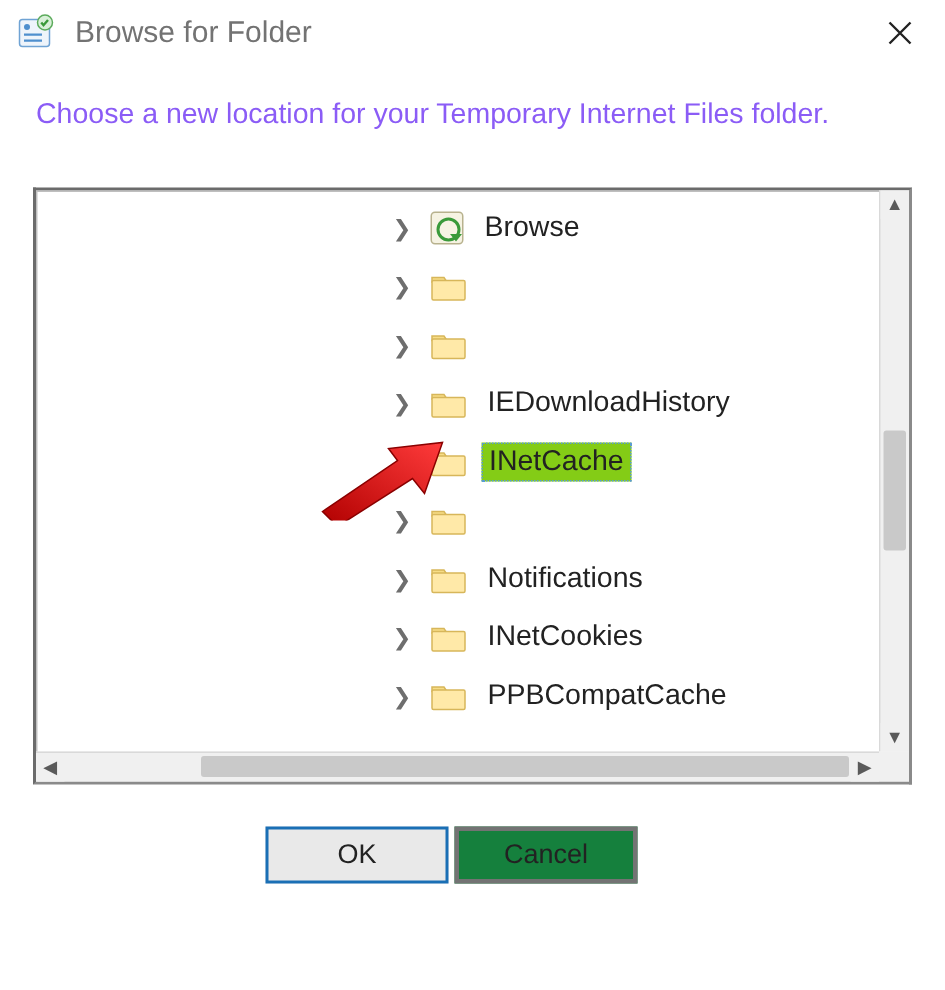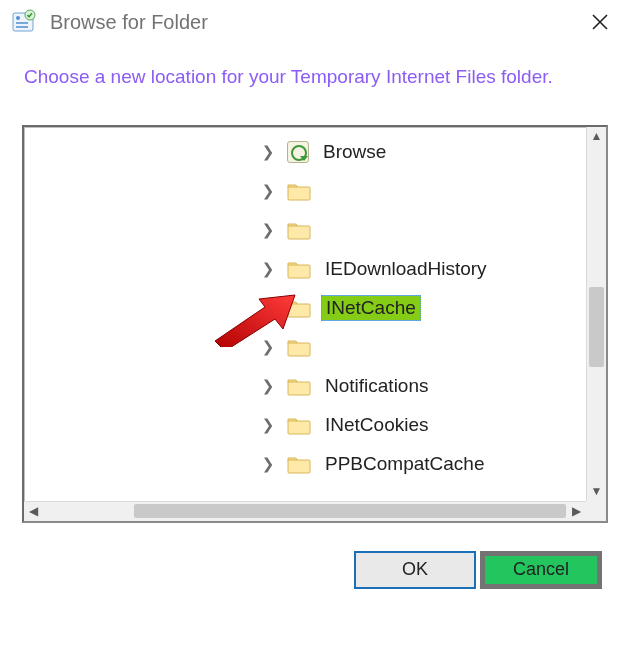--- a/index.html
+++ b/index.html
@@ -170,29 +170,29 @@
     background:#f0f0f0;
   }
   .arrow-annotation {
     position:absolute;
     left: 185px;
     top: 166px;
     pointer-events:none;
   }
   .buttons-row {
     display:flex;
-    justify-content:flex-end;
+    justify-content:center;
     gap: 4px;
     padding: 28px 28px 0 0;
   }
   .btn {
     min-width: 122px;
     height: 38px;
-    background: #22c55e;
-    border: 5px solid #737373;
+    background: #15803d;
+    border: 3px solid #737373;
     font-size: 18px;
     color: #222;
     display:flex;
     align-items:center;
     justify-content:center;
     cursor: default;
   }
   .btn.default {
     border: 2px solid #1a6fb5;
     background: #e9e9e9;

